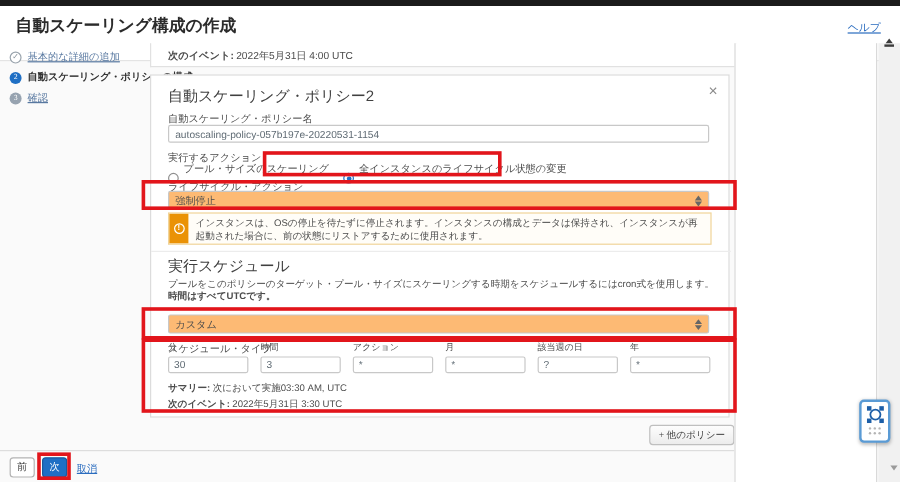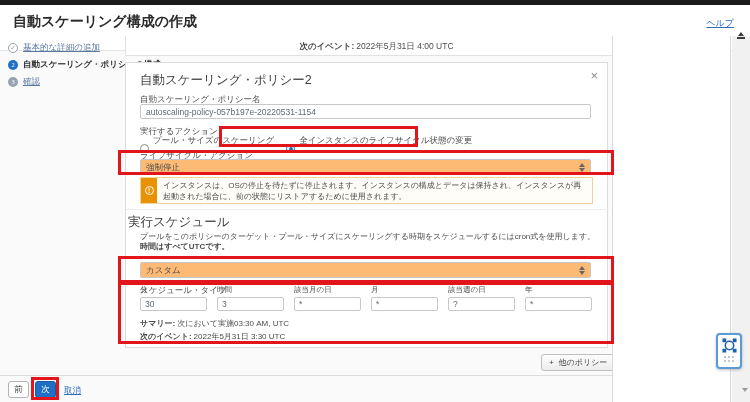--- a/index.html
+++ b/index.html
@@ -20,21 +20,21 @@
   .step-ic { width:10px; height:10px; border-radius:50%; font-size:6.5px; line-height:10px; text-align:center; flex:0 0 auto; }
   .step-ic.done { border:1px solid #9aa4ad; color:#8a949d; background:#fff; line-height:8px; }
   .step-ic.current { background:#1f6fc4; color:#fff; }
   .step-ic.todo { background:#97a3b0; color:#fff; }
   .step-label { font-size:8.5px; }
   .step-label.link { color:#5878a0; text-decoration:underline; }
   .step-label.cur { color:#333; font-weight:bold; }
 
   
   .prev-card { position:absolute; left:125px; top:36px; width:489px; height:20px; background:#fff;
-    border:1px solid #e1e1e1; border-top:none; padding:5px 0 0 14px;text-align:center; }
+    border:1px solid #e1e1e1; border-top:none; padding:5px 0 0 14px; }
   .b { font-weight:bold; margin-right:2px; }
   .policy-card { position:absolute; left:125px; top:62px; width:483px; height:286px; background:#fff; border:1px solid #dcdcdc; }
   .close-x { position:absolute; right:9px; top:6px; font-size:13px; color:#8a8a8a; cursor:pointer; line-height:13px; }
   .card-title { position:absolute; left:14px; top:9px; font-size:12.5px; color:#404040; }
   .fld-label { position:absolute; left:14px; font-size:8.5px; color:#4c4c4c; }
   .txt-input { position:absolute; left:14px; width:451px; height:15px; border:1px solid #c8c8c8; border-radius:2px;
     font-family:"Liberation Sans", sans-serif; font-size:8.5px; color:#5f6b74; padding:0 5px; background:#fff; }
   .radio-row { position:absolute; left:14px; top:72px; display:flex; align-items:center; }
   .radio { width:9px; height:9px; border-radius:50%; border:1px solid #8f8f8f; background:#fff; position:relative; flex:0 0 auto; cursor:pointer; }
   .radio.sel { border-color:#1f6fc4; }
@@ -48,34 +48,34 @@
   .stepper .up { border-bottom:4px solid #666; }
   .stepper .dn { border-top:4px solid #666; }
 
   .warning { position:absolute; left:14px; top:114px; width:453px; height:27px; border:1px solid #f0d49a; background:#fffdf8;
     display:flex; align-items:stretch; overflow:hidden; }
   .warn-block { width:16px; background:#ea9206; display:flex; align-items:center; justify-content:center; flex:0 0 auto; }
   .warn-glyph { width:9px; height:9px; border:1px solid #fff; border-radius:50%; color:#fff; font-size:6.5px; line-height:8px; text-align:center; font-weight:bold; }
   .warn-text { padding:3px 6px; font-size:8px; line-height:1.35; color:#4c4c4c; }
 
   .divider { position:absolute; left:0; top:146px; width:483px; height:1px; background:#ececec; }
-  .sec-title { position:absolute; left:2px; top:151px; font-size:12.5px; color:#404040; }
+  .sec-title { position:absolute; left:14px; top:151px; font-size:12.5px; color:#404040; }
   .sec-desc { position:absolute; left:14px; top:168px; font-size:8px; color:#4c4c4c; }
   .sec-desc-b { position:absolute; left:14px; top:178px; font-size:8px; font-weight:bold; color:#4c4c4c; }
 
   .cron-row { position:absolute; left:14px; top:222px; display:flex; gap:10px; }
   .cron-col { width:67px; display:flex; flex-direction:column; }
   .cron-lbl { font-size:7.5px; color:#4c4c4c; margin-bottom:2px; }
   .cron-input { width:67px; height:14px; border:1px solid #c8c8c8; border-radius:2px; font-family:"Liberation Sans", sans-serif;
     font-size:8.5px; color:#5f6b74; padding:0 4px; background:#fff; }
   .summary-line { position:absolute; left:14px; top:255px; font-size:8px; }
   .nextev-line { position:absolute; left:14px; top:268px; font-size:8px;text-align:right; }
 
   .another-btn { position:absolute; left:541px; top:354px; height:17px; padding:0 7px; background:linear-gradient(#fdfdfd,#ececec);
-    border:1px solid #bfbfbf; border-radius:3px; font-family:Liberation Mono, monospace; font-size:8px; color:#3f3f3f; cursor:pointer; }
+    border:1px solid #bfbfbf; border-radius:3px; font-family:Liberation Serif, serif; font-size:8px; color:#3f3f3f; cursor:pointer; }
 
   .footer-divider { position:absolute; left:0; top:375px; width:612px; height:1px; background:#dddddd; }
   .btn-prev { position:absolute; left:8px; top:381px; width:21px; height:17px; background:#fff; border:1px solid #b3b3b3; border-radius:3px;
     font-family:"Liberation Sans", sans-serif; font-size:8.5px; color:#3f3f3f; cursor:pointer; }
   .btn-next { position:absolute; left:35px; top:381px; width:21px; height:17px; background:#1f6fc4; border:1px solid #185a9e; border-radius:3px;
     font-family:"Liberation Sans", sans-serif; font-size:8.5px; color:#fff; cursor:pointer; }
   .cancel-link { position:absolute; left:64px; top:385px; font-size:8.5px; color:#2a6cbf; text-decoration:underline; cursor:pointer; }
 
   .right-panel { position:absolute; left:612px; top:36px; width:119px; height:366px; background:#fff;
     border-left:1px solid #d9d9d9; border-right:1px solid #d9d9d9; }
@@ -177,21 +177,21 @@
     <div class="cron-row">
       <div class="cron-col">
         <span class="cron-lbl">分</span>
         <input class="cron-input" value="30" style="">
       </div>
       <div class="cron-col">
         <span class="cron-lbl">時間</span>
         <input class="cron-input" value="3" style="">
       </div>
       <div class="cron-col">
-        <span class="cron-lbl">該当月の日</span>
+        <span class="cron-lbl">アクション</span>
         <input class="cron-input" value="*" style="">
       </div>
       <div class="cron-col">
         <span class="cron-lbl">月</span>
         <input class="cron-input" value="*" style="">
       </div>
       <div class="cron-col">
         <span class="cron-lbl">該当週の日</span>
         <input class="cron-input" value="?" style="">
       </div>

